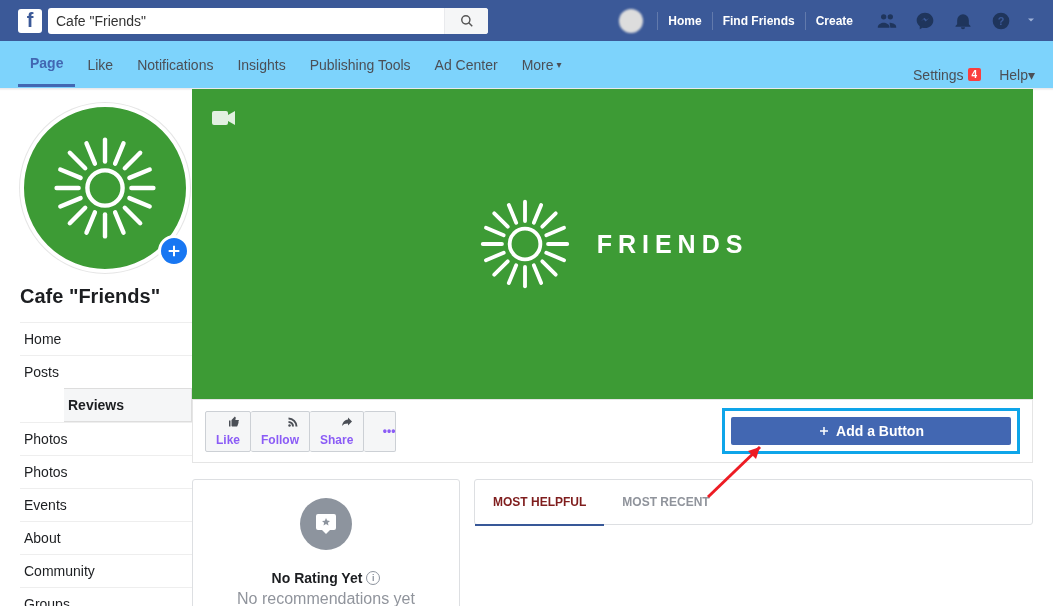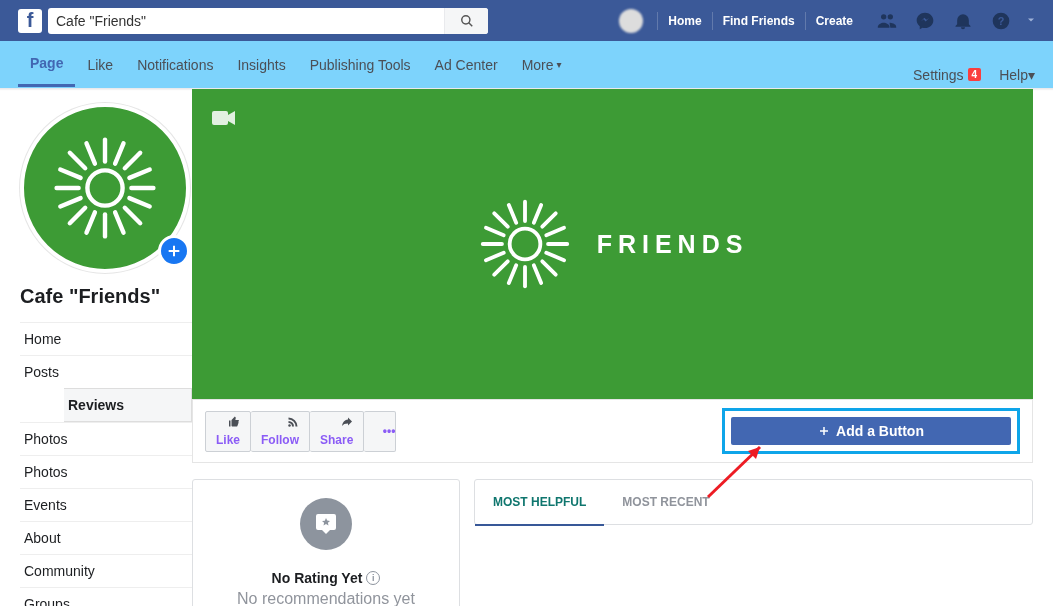--- a/index.html
+++ b/index.html
@@ -58,21 +58,21 @@
   .card { background:#fff; border:1px solid #dddfe2; border-radius:3px; }
   .rating-card { width:268px; padding:18px 10px 24px; display:flex; flex-direction:column; align-items:center; }
   .rating-bubble { width:52px; height:52px; border-radius:50%; background:#8d949e; display:flex; align-items:center; justify-content:center; color:#fff; margin-bottom:20px; }
   .rating-main { font-size:14px; font-weight:bold; color:#1c1e21; display:flex; align-items:center; gap:4px; }
   .info-i { width:14px; height:14px; border:1px solid #8d949e; border-radius:50%; font-size:9px; color:#8d949e; display:flex; align-items:center; justify-content:center; font-style:normal; }
   .rating-sub { font-size:16px; color:#90949c; margin-top:4px; }
 
   .sort-card { flex:1; height:46px; padding:0; position:relative; }
   .sort-tabs { display:flex; }
   .sort-tab { font-size:12px; font-weight:bold; color:#90949c; padding:15px 18px; cursor:pointer; }
-  .sort-tab.active { color:#0f766e; border-bottom:2px solid #385898; }
+  .sort-tab.active { color:#7f1d1d; border-bottom:2px solid #385898; }
 
   
   .arrow-annot { position:absolute; left:698px; top:437px; pointer-events:none; }
 </style>
 </head>
 <body>
 
 <div class="topbar">
   <div class="fb-logo">f</div>
   <div class="searchbox">

